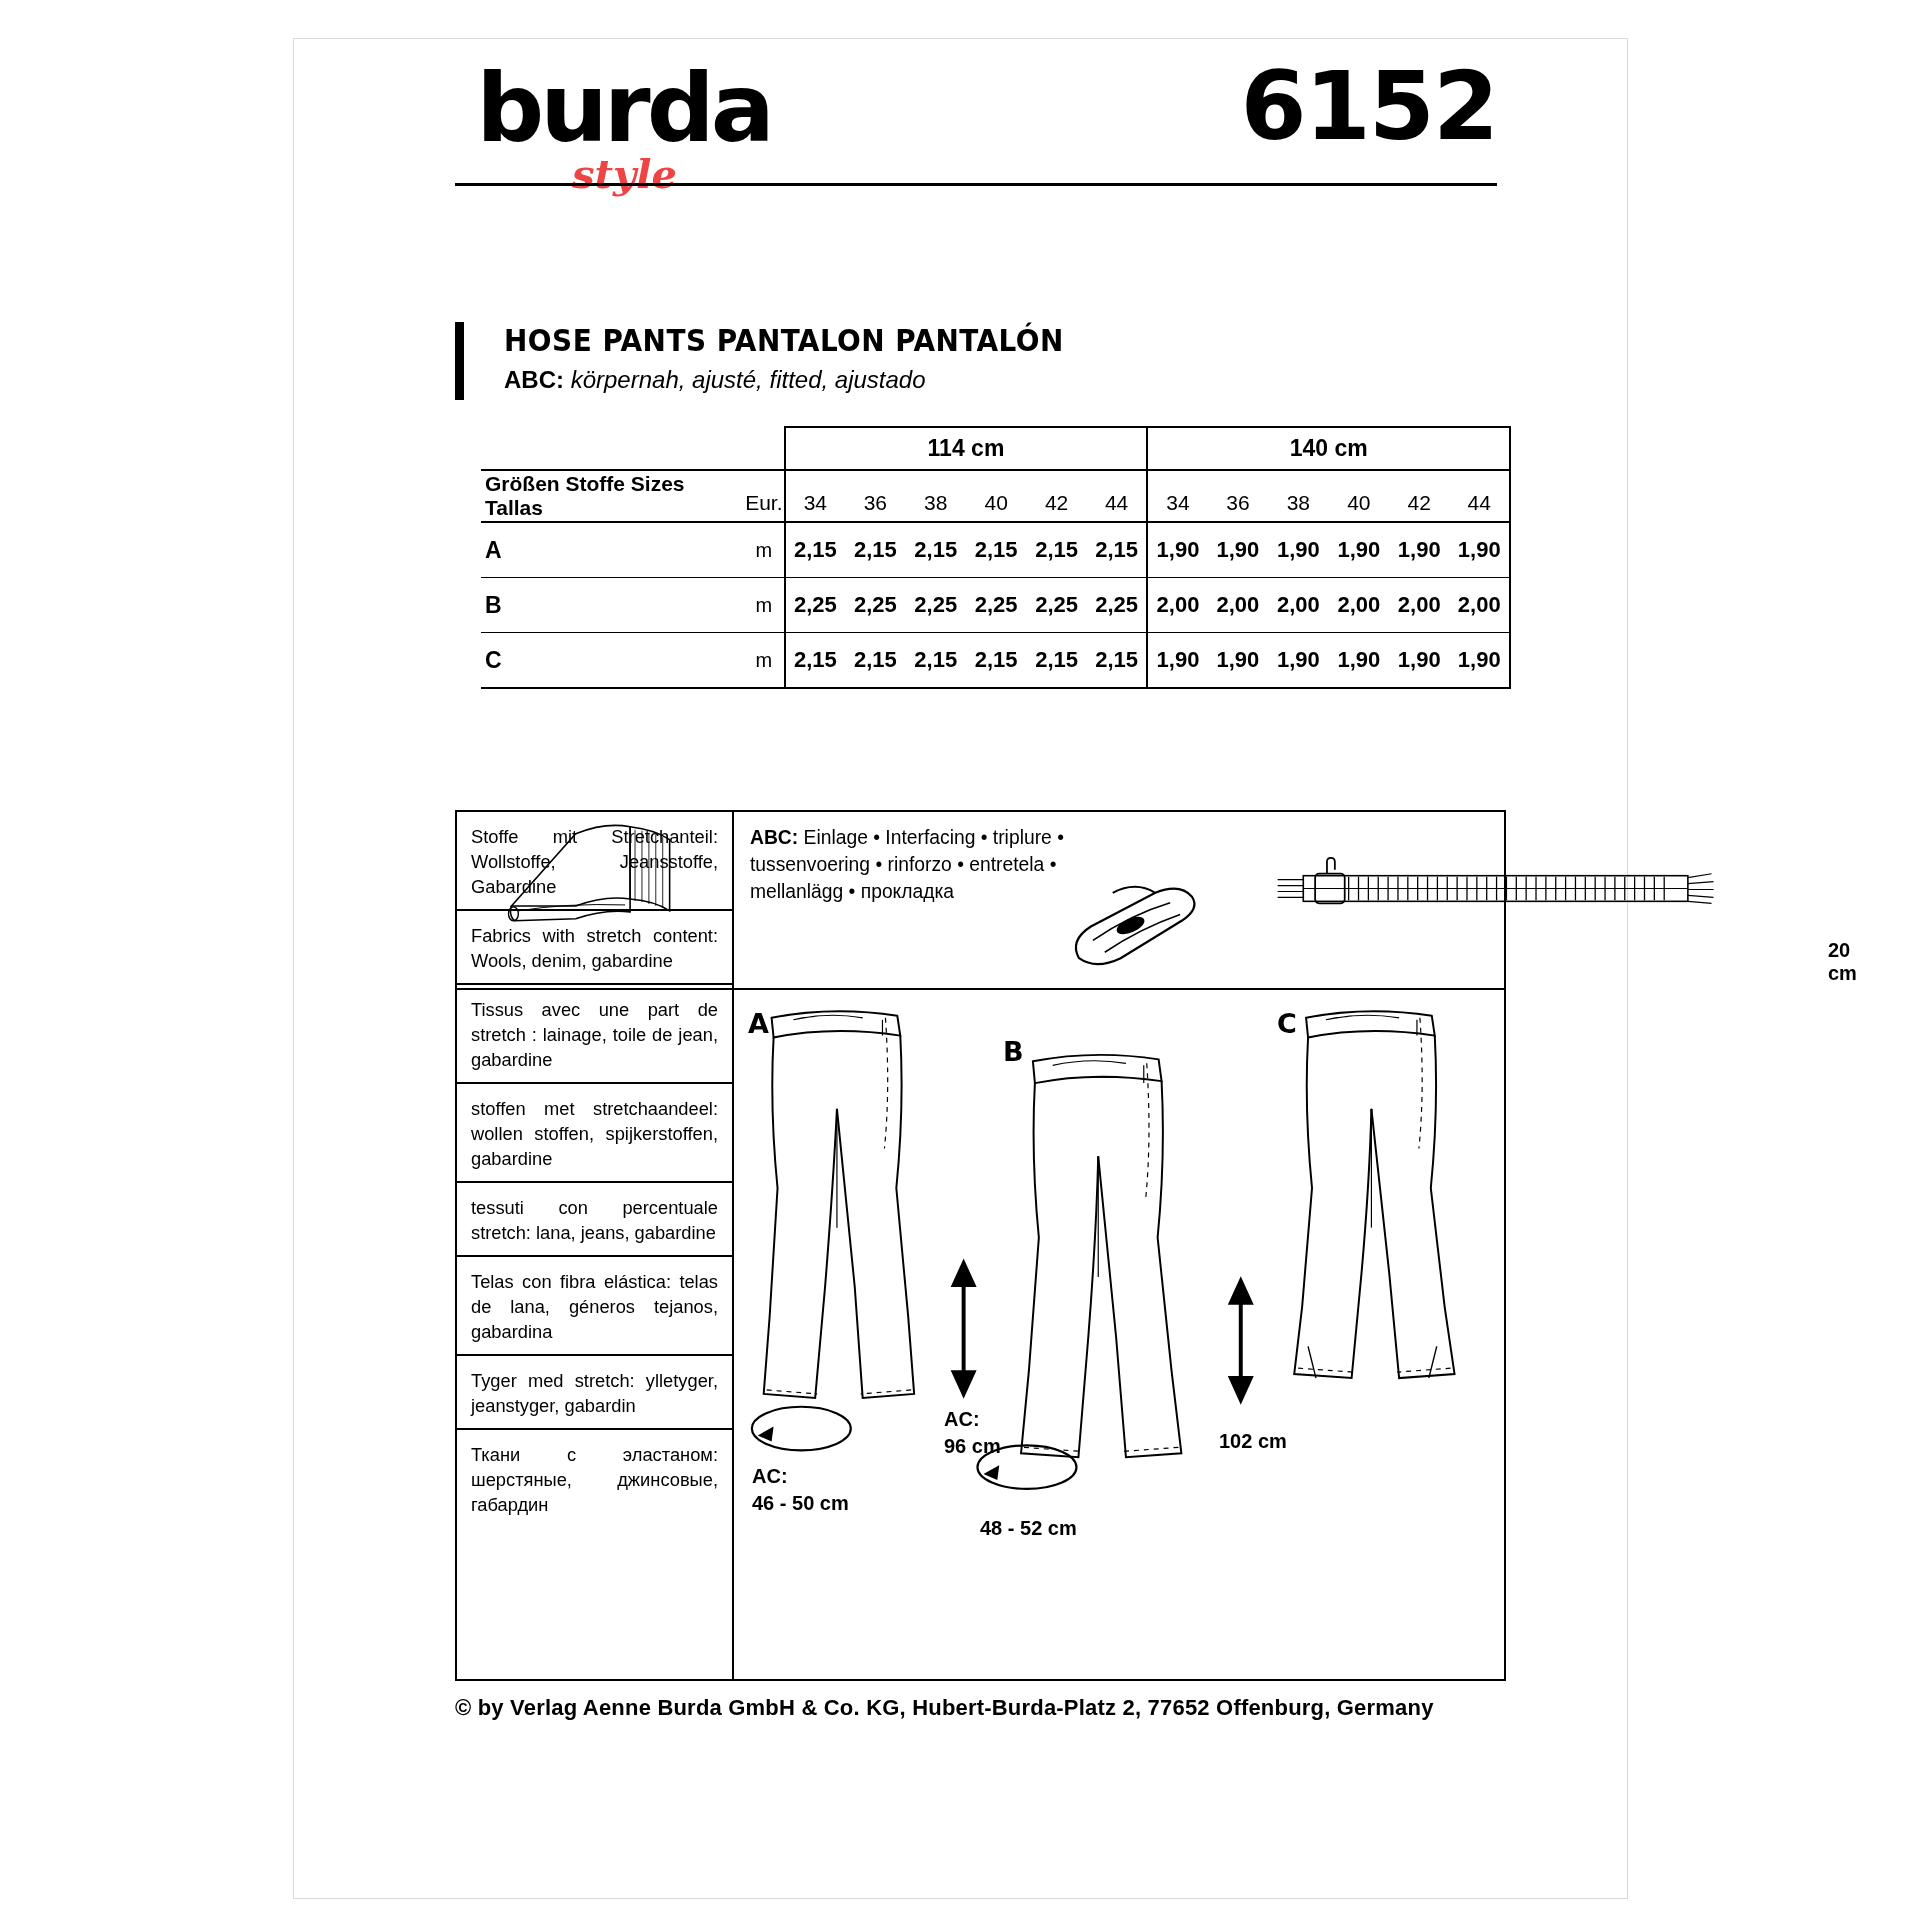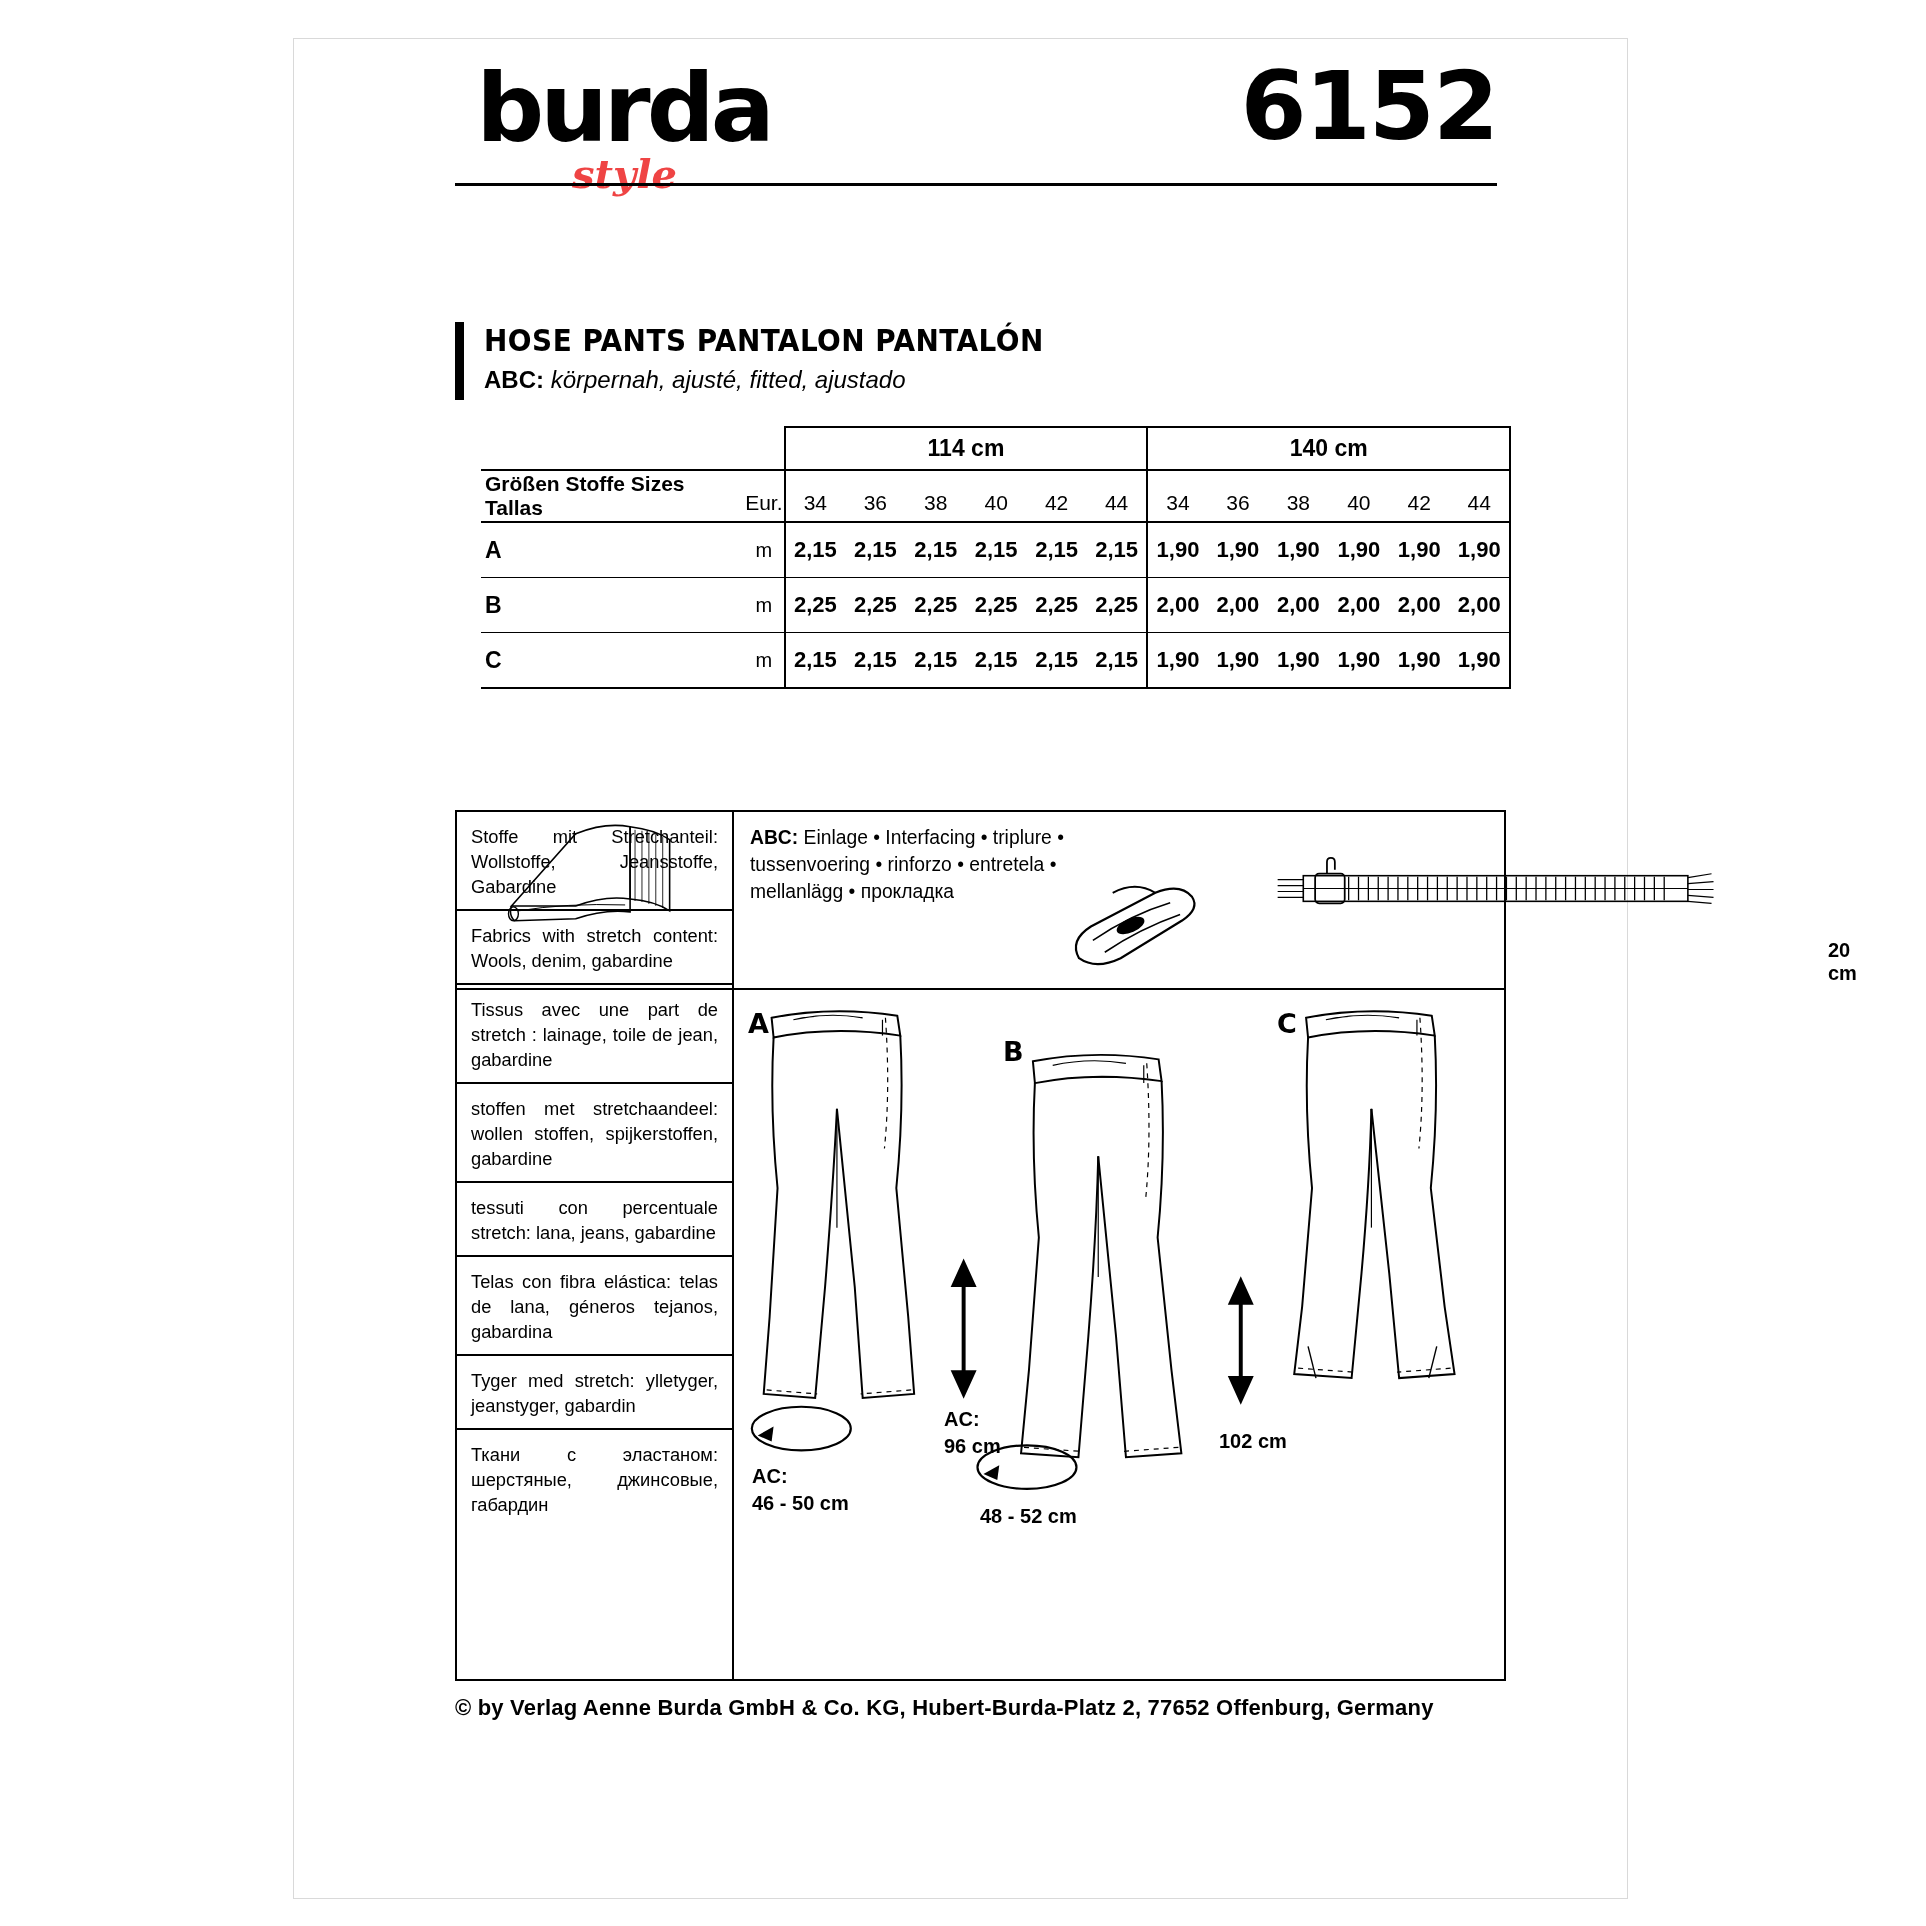--- a/index.html
+++ b/index.html
@@ -58,21 +58,21 @@
     letter-spacing: -2px;
     line-height: 99px;
   }
 
   
   .title-block {
     position: absolute;
     left: 455px; top: 322px;
     width: 1049px;
     border-left: 9px solid #000;
-    padding-left: 20px;
+    padding-left: 40px;
     padding-bottom: 6px;
   }
   .title-main {
     font-family: "DejaVu Sans Condensed", "Liberation Sans", sans-serif;
     font-weight: bold;
     font-size: 31px;
     letter-spacing: 0.5px;
   }
   .title-sub {
     font-size: 24px;
@@ -490,20 +490,20 @@
 
     <div class="meas-label" style="left:485px; top:438px;">
       <span>102 cm</span>
     </div>
 
     <div class="meas-label" style="left:18px; top:473px;">
       <span>AC:</span><br>
       <span>46 - 50 cm</span>
     </div>
 
-    <div class="meas-label" style="left:246px; top:513px;">
+    <div class="meas-label" style="left:246px; top:525px;">
       <span>48 - 52 cm</span>
     </div>
   </div>
 </div>
 
 <div class="copyright">© by Verlag Aenne Burda GmbH &amp; Co. KG, Hubert-Burda-Platz 2, 77652 Offenburg, Germany</div>
 
 
 </body></html>

